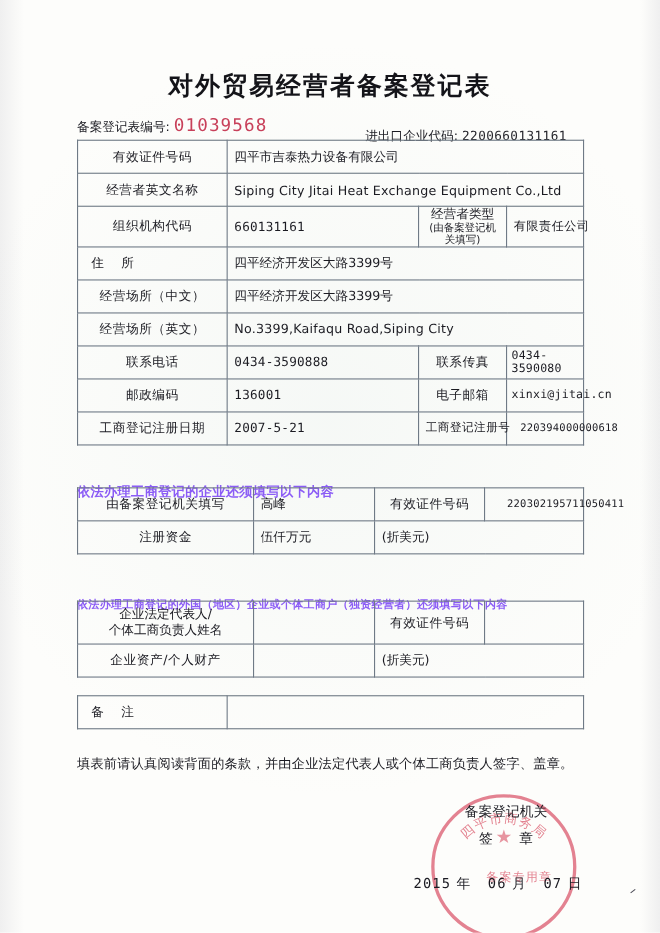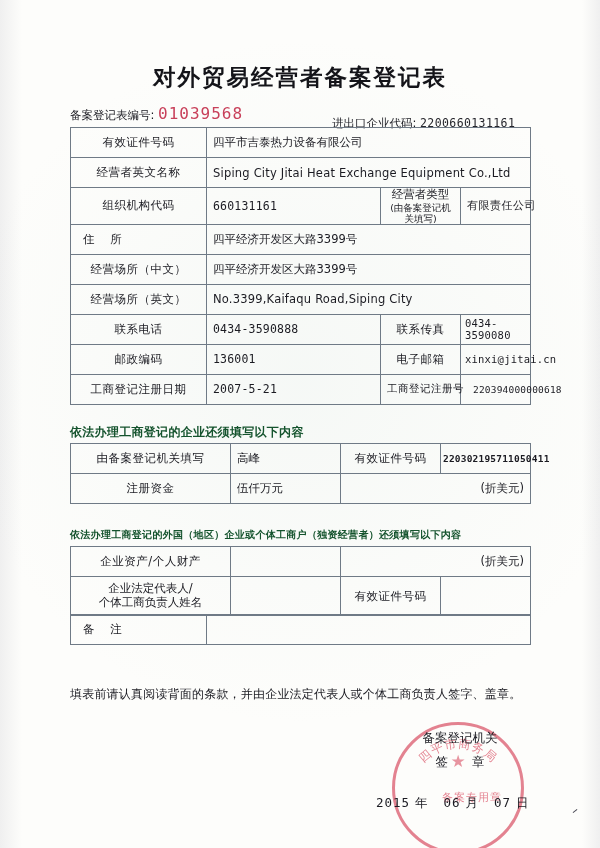--- a/index.html
+++ b/index.html
@@ -123,25 +123,25 @@
   }
   .two-line .small {
     font-size: 9.5px;
   }
   .section-note {
     position: absolute;
     left: 70px;
     font-size: 12px;
     font-weight: bold;
     letter-spacing: 0.3px;
-    color: #14532d;
-    white-space: nowrap;
+    color: #8b5cf6;
+    white-space: nowrap;
+    margin-top: 15px;
   }
   .right-note {
-    text-align: right;
     padding-right: 8px;
     font-size: 11px;
   }
   .remark-tbl td {
     height: 56px;
   }
   .footer-note {
     position: absolute;
     left: 70px;
     top: 686px;
@@ -313,58 +313,58 @@
         <col style="width:160px">
         <col style="width:110px">
         <col style="width:100px">
         <col style="width:90px">
       </colgroup>
       <tbody>
         <tr>
           <td class="lbl">由备案登记机关填写</td>
           <td class="val val-cn">高峰</td>
           <td class="lbl">有效证件号码</td>
-          <td class="val val-num" style="padding-left:2px;font-size:9.5px;font-weight:bold;">220302195711050411</td>
+          <td class="val val-num" style="padding-left:20px;font-size:9.5px;">220302195711050411</td>
         </tr>
         <tr>
           <td class="lbl">注册资金</td>
           <td class="val val-cn">伍仟万元</td>
           <td class="right-note" colspan="2">(折美元)</td>
         </tr>
       </tbody>
     </table>
 
     <div class="section-note" style="top:528px;font-size:10px;">依法办理工商登记的外国（地区）企业或个体工商户（独资经营者）还须填写以下内容</div>
 
     <table class="grid" style="top:546px;">
       <colgroup>
         <col style="width:160px">
         <col style="width:110px">
         <col style="width:100px">
         <col style="width:90px">
       </colgroup>
       <tbody>
         <tr>
-          <td class="lbl">企业资产/个人财产</td>
-          <td class="val val-cn"></td>
-          <td class="right-note" colspan="2">(折美元)</td>
-        </tr>
-        <tr>
           <td class="two-line" style="height:38px;">
             <div>企业法定代表人/</div>
             <div>个体工商负责人姓名</div>
           </td>
           <td class="val val-cn" style="height:38px;"></td>
           <td class="lbl" style="height:38px;">有效证件号码</td>
           <td class="val val-num" style="height:38px;"></td>
         </tr>
+        <tr>
+          <td class="lbl">企业资产/个人财产</td>
+          <td class="val val-cn"></td>
+          <td class="right-note" colspan="2">(折美元)</td>
+        </tr>
       </tbody>
     </table>
 
-    <table class="grid remark-tbl" style="top:614px;padding-left:12px;">
+    <table class="grid remark-tbl" style="top:632px;padding-left:12px;">
       <colgroup>
         <col style="width:136px">
         <col style="width:324px">
       </colgroup>
       <tbody>
         <tr>
           <td class="lbl-sp">备  注</td>
           <td class="val"></td>
         </tr>
       </tbody>

